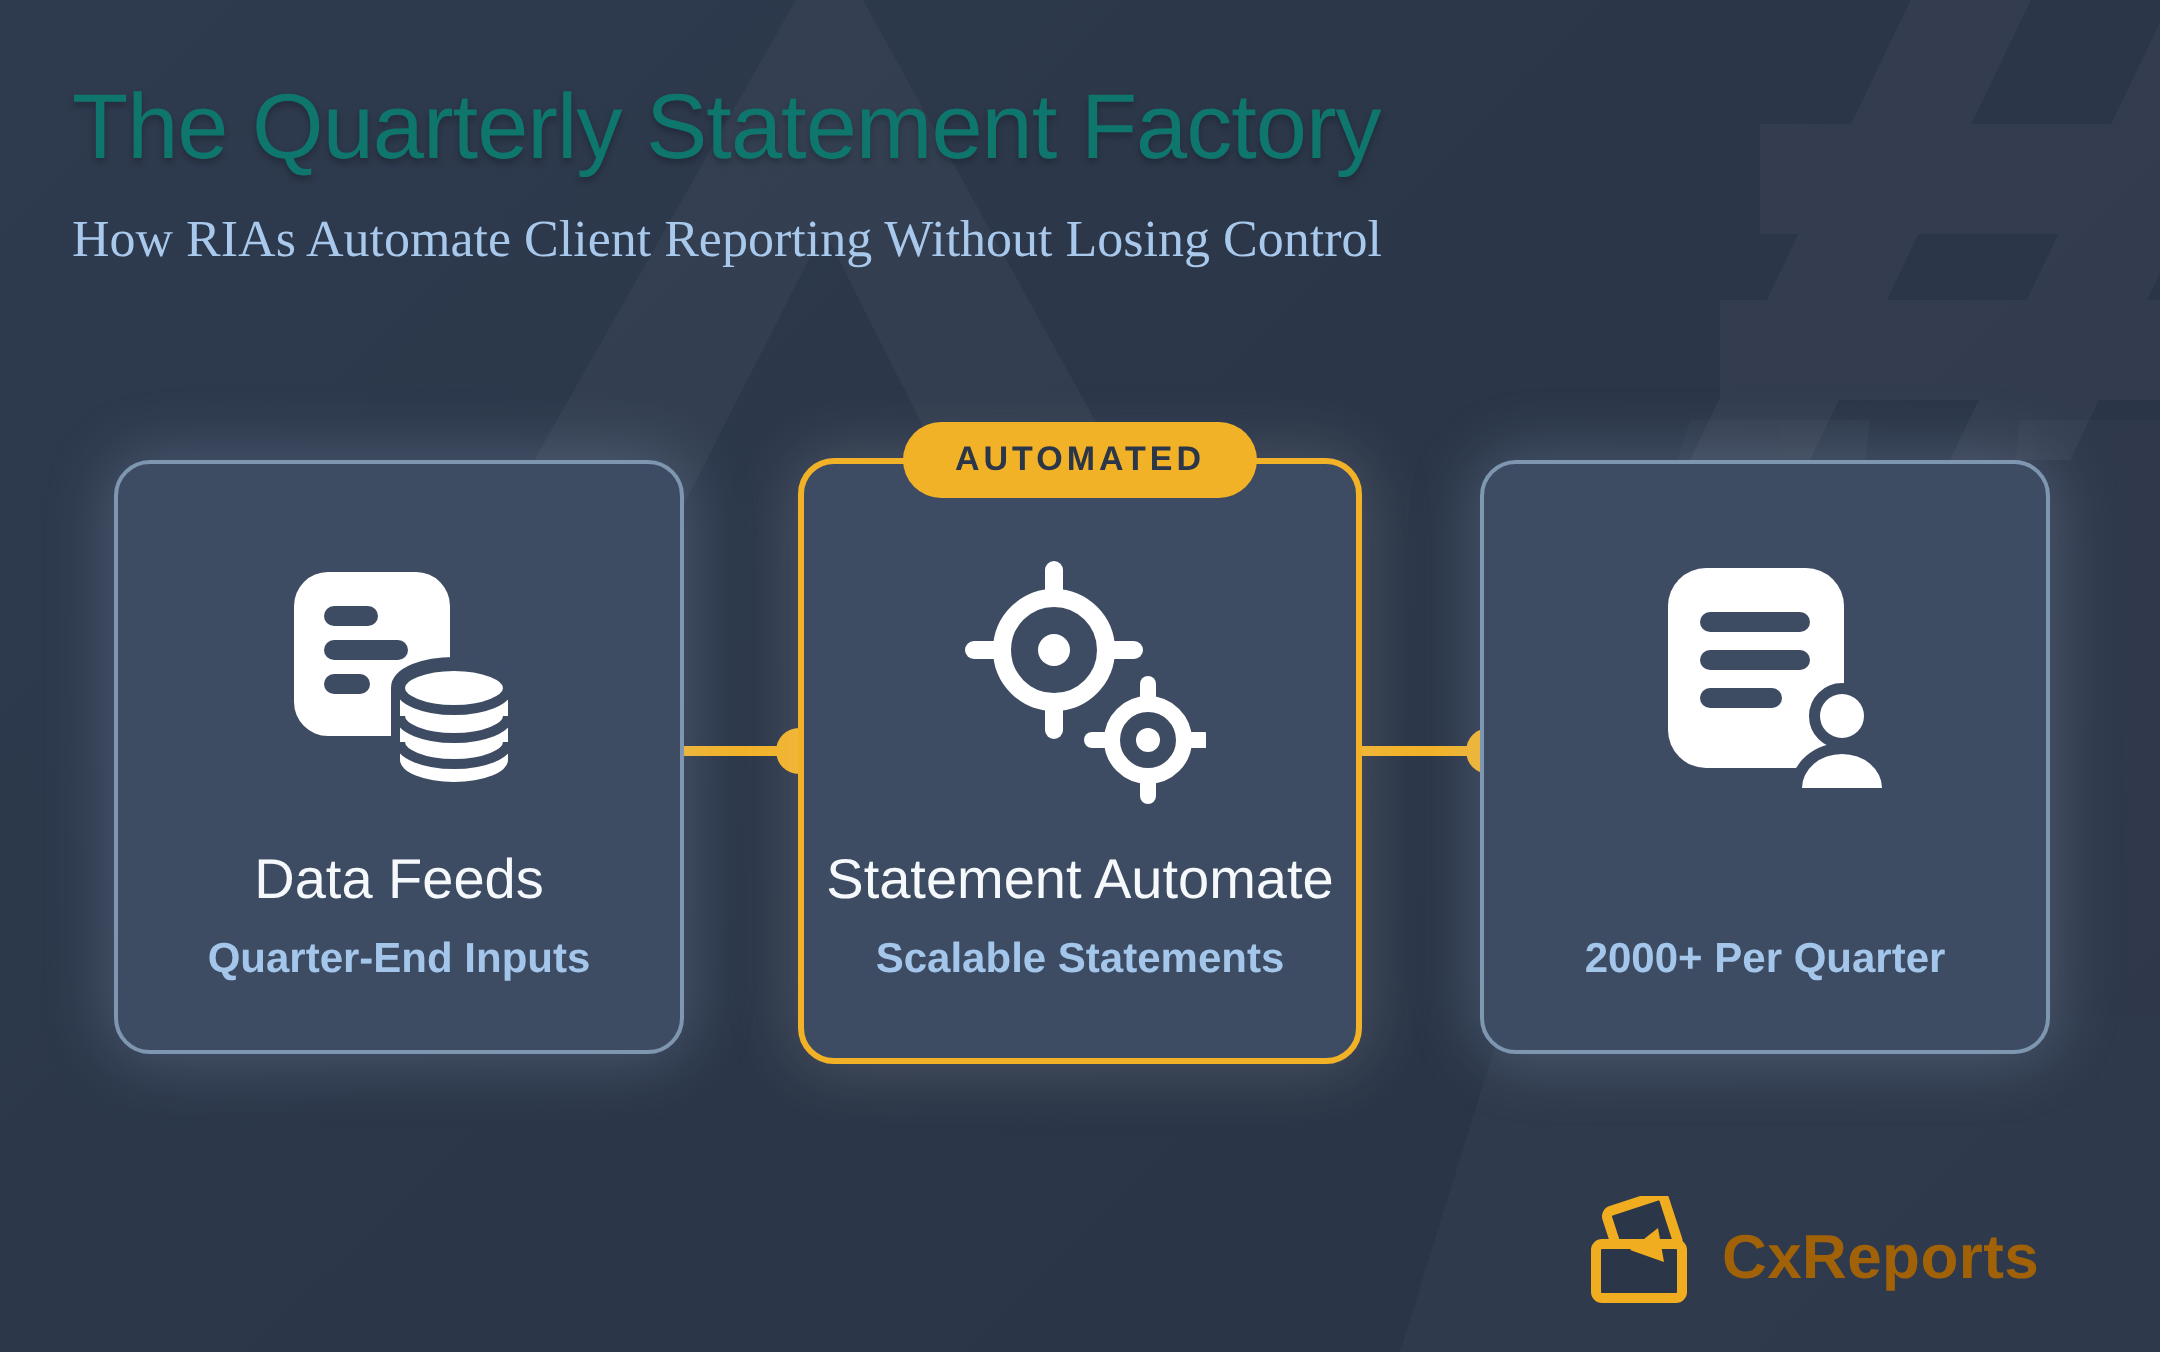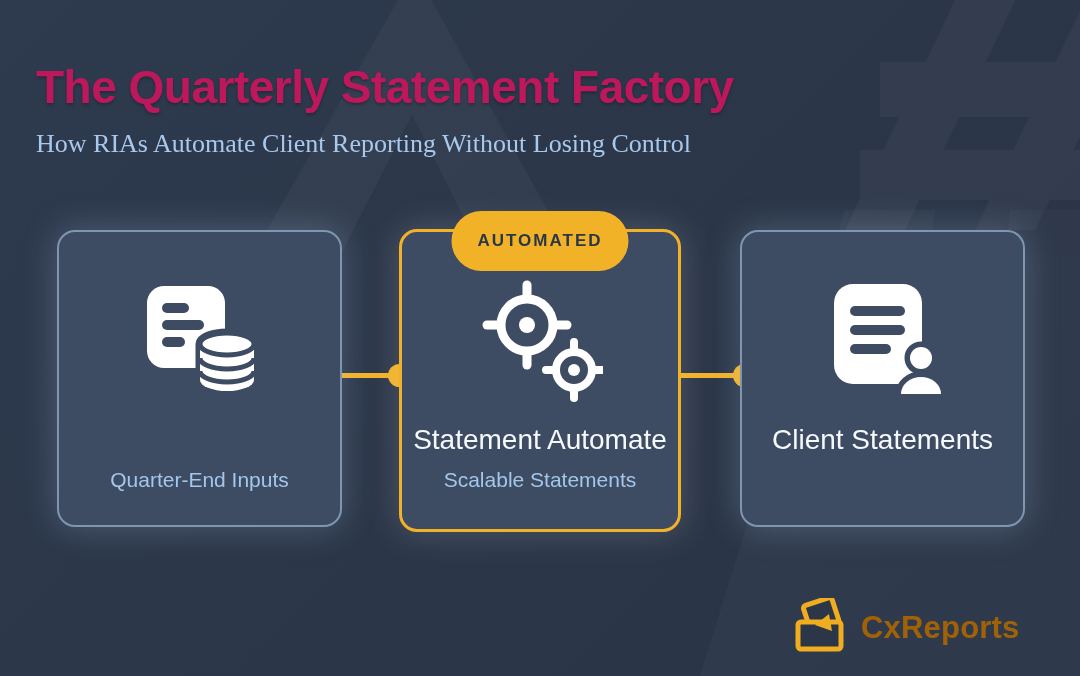--- a/index.html
+++ b/index.html
@@ -8,23 +8,22 @@
     position:relative;
     background:linear-gradient(135deg,#2e3a4e 0%, #2b3648 55%, #293446 100%);
     font-family:"Liberation Sans", sans-serif;
     overflow:hidden;
   }
   .bg-decor { position:absolute; inset:0; pointer-events:none; }
 
   
   .header { position:absolute; left:36px; top:36px; }
   .title {
-    font-size:46px; font-weight:700; color:#be185d; letter-spacing:-0.5px;
+    font-size:46px; font-weight:400; color:#0f766e; letter-spacing:-0.5px;
     text-shadow:0 2px 3px rgba(0,0,0,0.25);
-    margin-top:24px;
   }
   .subtitle { margin-top:15px; font-size:26px; font-weight:500; color:#a8c8ec;font-family:Liberation Serif, serif; }
 
   
   .card {
     position:absolute; top:230px; width:285px; height:297px;
     background:#3d4c63; border:2px solid #7e96af; border-radius:18px;
     box-shadow:0 0 34px 2px rgba(190,215,255,0.22);
   }
   .card-1 { left:57px; }
@@ -39,29 +38,29 @@
     position:absolute; top:50px; left:0; right:0;
     display:flex; justify-content:center;
   }
   .card-2 .card-icon { top:48px; }
   .card-title {
     position:absolute; top:192px; left:0; right:0; text-align:center;
     font-size:28px; font-weight:500; color:#f6f9fc;
   }
   .card-sub {
     position:absolute; top:236px; left:0; right:0; text-align:center;
-    font-size:21px; font-weight:400; color:#a4c6ea;
+    font-size:21px; font-weight:700; color:#a4c6ea;
   }
 
   
   .badge {
     position:absolute; top:-21px; left:50%; transform:translateX(-50%);
     background:#f2b227; color:#2b3648;
     font-size:17px; font-weight:800; letter-spacing:2px;
-    padding:20px 26px; border-radius:999px; white-space:nowrap;
+    padding:9px 26px; border-radius:999px; white-space:nowrap;
   }
 
   
   .connector { position:absolute; top:373px; height:5px; background:#f2b227; border-radius:3px; }
   .connector-1 { left:340px; width:62px; }
   .connector-2 { left:679px; width:66px; }
   .conn-dot { position:absolute; top:364px; width:23px; height:23px; border-radius:50%; background:#f2b227; }
   .conn-dot-1 { left:388px; }
   .conn-dot-2 { left:733px; }
 
@@ -106,20 +105,21 @@
       <rect x="21" y="55" width="23" height="10" rx="5" fill="#3d4c63"></rect>
       <g>
         <path d="M59 62 a27 11 0 0 1 54 0 v36 a27 11 0 0 1 -54 0 z" fill="#ffffff" stroke="#3d4c63" stroke-width="9"></path>
         <path d="M59 62 a27 11 0 0 1 54 0 v36 a27 11 0 0 1 -54 0 z" fill="#ffffff"></path>
         <ellipse cx="86" cy="62" rx="27" ry="11" fill="#ffffff" stroke="#3d4c63" stroke-width="5"></ellipse>
         <path d="M59 76 a27 11 0 0 0 54 0" fill="none" stroke="#3d4c63" stroke-width="5"></path>
         <path d="M59 89 a27 11 0 0 0 54 0" fill="none" stroke="#3d4c63" stroke-width="5"></path>
       </g>
     </svg>
   </div>
+  <div class="card-title">Data Feeds</div>
   <div class="card-sub">Quarter-End Inputs</div>
 </div>
 
 <div class="card card-2">
   <div class="badge">AUTOMATED</div>
   <div class="card-icon">
     <svg width="126" height="122" viewBox="0 0 126 122">
       <g stroke="#ffffff" stroke-linecap="round" fill="none">
         <circle cx="50" cy="45" r="26" stroke-width="9"></circle>
         <circle cx="50" cy="45" r="8" fill="#ffffff" stroke="none"></circle>
@@ -148,21 +148,21 @@
       <rect x="26" y="43" width="55" height="10" rx="5" fill="#3d4c63"></rect>
       <rect x="26" y="62" width="41" height="10" rx="5" fill="#3d4c63"></rect>
       <g>
         <circle cx="97" cy="76" r="13" fill="#ffffff" stroke="#3d4c63" stroke-width="7"></circle>
         <path d="M75 112 a22 19 0 0 1 44 0 z" fill="#ffffff" stroke="#3d4c63" stroke-width="7"></path>
         <circle cx="97" cy="76" r="11" fill="#ffffff"></circle>
         <path d="M77 112 a20 17 0 0 1 40 0 z" fill="#ffffff"></path>
       </g>
     </svg>
   </div>
-  <div class="card-title">Client Statements</div>
+  <div class="card-sub">2000+ Per Quarter</div>
 </div>
 
 <div class="brand">
   <span>
     <svg width="54" height="56" viewBox="0 0 54 56">
       <g transform="rotate(-18 28 16)">
         <rect x="13" y="3" width="30" height="27" rx="3" fill="#2b3648" stroke="#f0ad1f" stroke-width="5"></rect>
       </g>
       <rect x="5" y="24" width="43" height="27" rx="3" fill="#2b3648" stroke="#f0ad1f" stroke-width="5"></rect>
       <path d="M36 16 L39 33 L22 27 Z" fill="#f0ad1f"></path>

